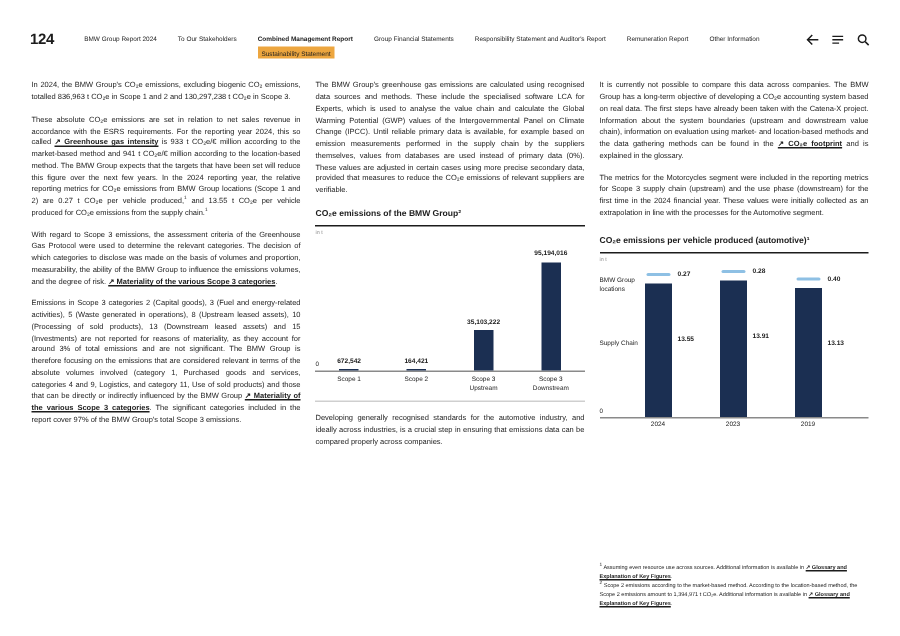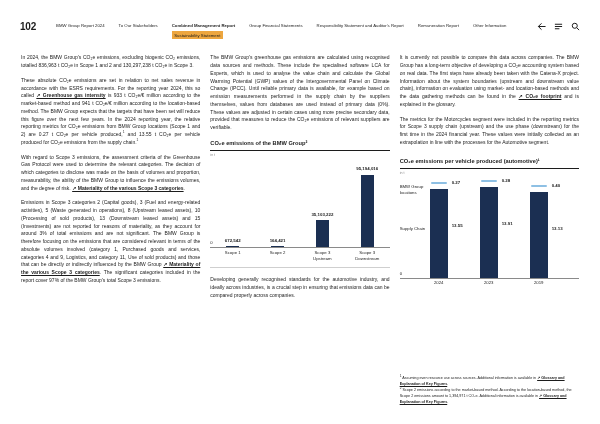--- a/index.html
+++ b/index.html
@@ -48,21 +48,21 @@
   
   .fns{margin-top:auto;padding-top:10px;}
   .fn{font-size:3.7px;line-height:1.5;text-align:left;margin:0 0 1px 0;}
 </style>
 </head>
 <body>
 
 <div class="page">
 
   <div class="hdr">
-    <div class="pageno">102</div>
+    <div class="pageno">124</div>
     <div class="nav">
       <div class="nav-item">
         <span class="lbl">BMW Group Report 2024</span>
       </div>
       <div class="nav-item">
         <span class="lbl">To Our Stakeholders</span>
       </div>
       <div class="nav-item active">
         <span class="lbl">Combined Management Report</span>
         <span class="sub-lbl">Sustainability Statement</span>

